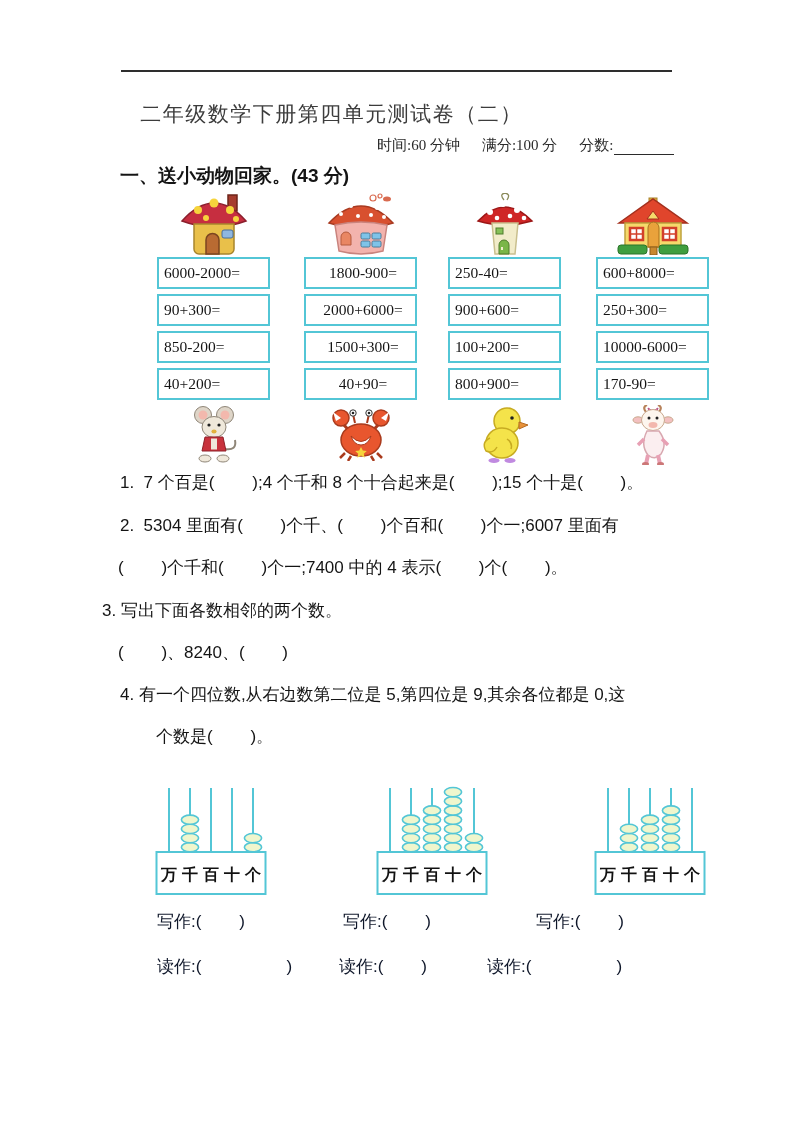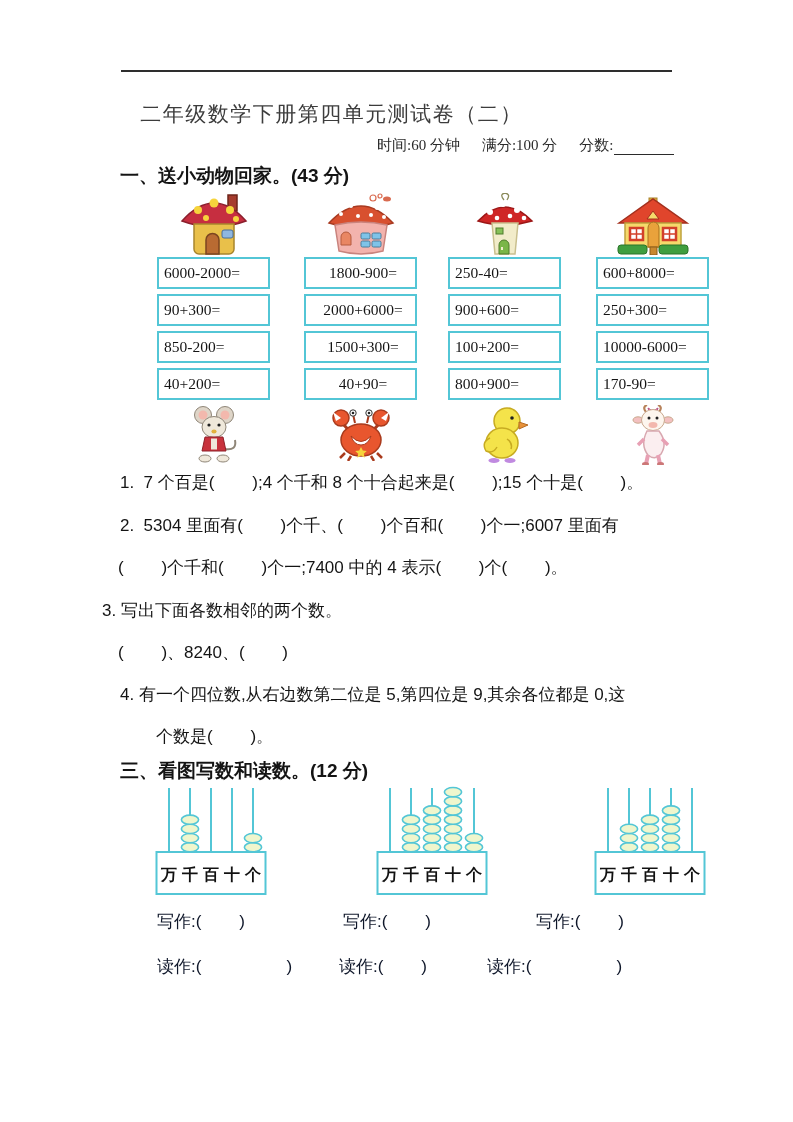--- a/index.html
+++ b/index.html
@@ -203,21 +203,20 @@
   </div>
 
   <div class="abs tline" style="left:120px; top:470px;">1.  7 个百是(        );4 个千和 8 个十合起来是(        );15 个十是(        )。</div>
   <div class="abs tline" style="left:120px; top:513px;">2.  5304 里面有(        )个千、(        )个百和(        )个一;6007 里面有</div>
   <div class="abs tline" style="left:118px; top:555px;">(        )个千和(        )个一;7400 中的 4 表示(        )个(        )。</div>
   <div class="abs tline" style="left:102px; top:598px;">3. 写出下面各数相邻的两个数。</div>
   <div class="abs tline" style="left:118px; top:640px;">(        )、8240、(        )</div>
   <div class="abs tline" style="left:120px; top:682px;">4. 有一个四位数,从右边数第二位是 5,第四位是 9,其余各位都是 0,这</div>
   <div class="abs tline" style="left:133px; top:724px;margin-left:23px;">个数是(        )。</div>
 
-  <div class="abs heading" style="left:120px; top:758px;">三、看图写数和读数。(12 分)</div>
 
   <div class="abacus" style="left:155px; top:786px;"><svg viewBox="0 0 112 110" width="112" height="110">
         <line x1="14" y1="2" x2="14" y2="67" stroke="#53c6d6" stroke-width="2"></line>
         <line x1="35" y1="2" x2="35" y2="67" stroke="#53c6d6" stroke-width="2"></line>
         <line x1="56" y1="2" x2="56" y2="67" stroke="#53c6d6" stroke-width="2"></line>
         <line x1="77" y1="2" x2="77" y2="67" stroke="#53c6d6" stroke-width="2"></line>
         <line x1="98" y1="2" x2="98" y2="67" stroke="#53c6d6" stroke-width="2"></line>
         <rect x="1.5" y="66" width="109" height="42" fill="#fff" stroke="#53c6d6" stroke-width="2"></rect>
         <text x="14" y="94" text-anchor="middle" font-size="16" font-weight="bold" fill="#111" font-family="&quot;Liberation Serif&quot;, serif">万</text>
         <ellipse cx="35" cy="61.3" rx="8.6" ry="4.6" fill="#eff6cd" stroke="#53c6d6" stroke-width="1.6"></ellipse>

